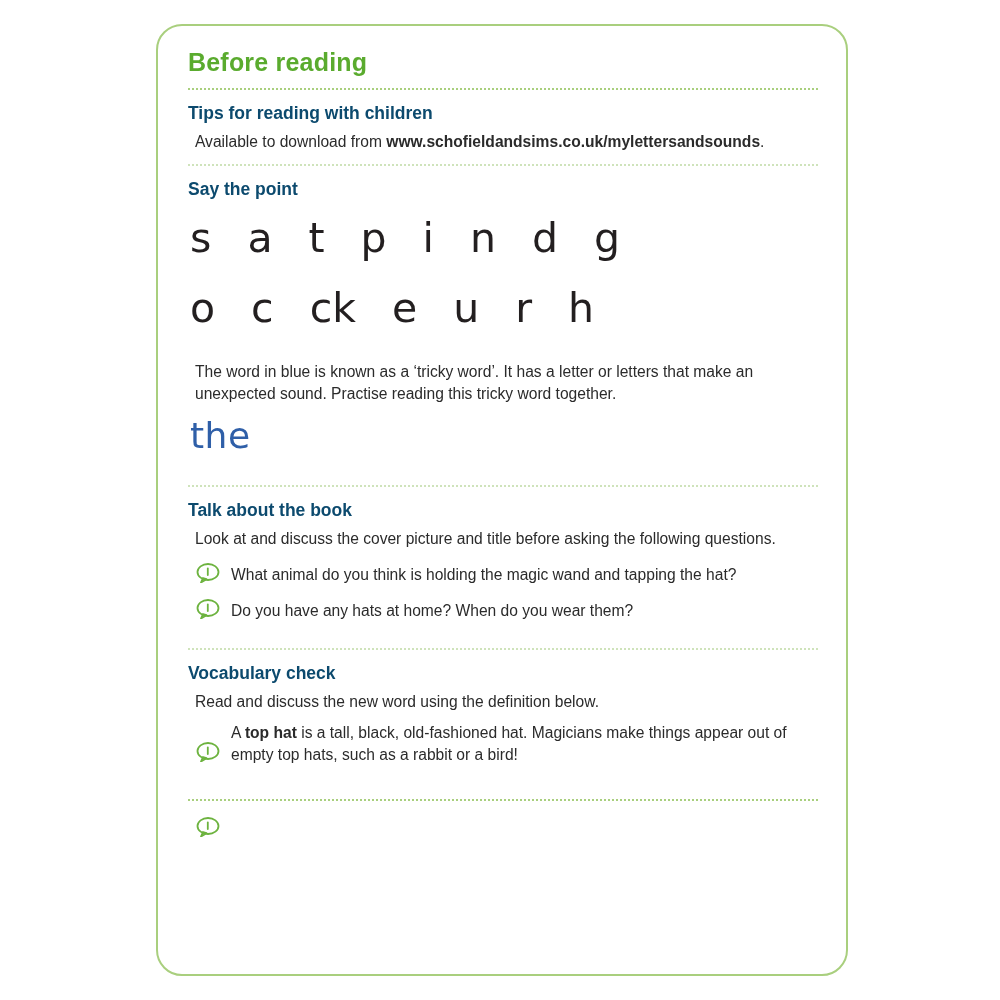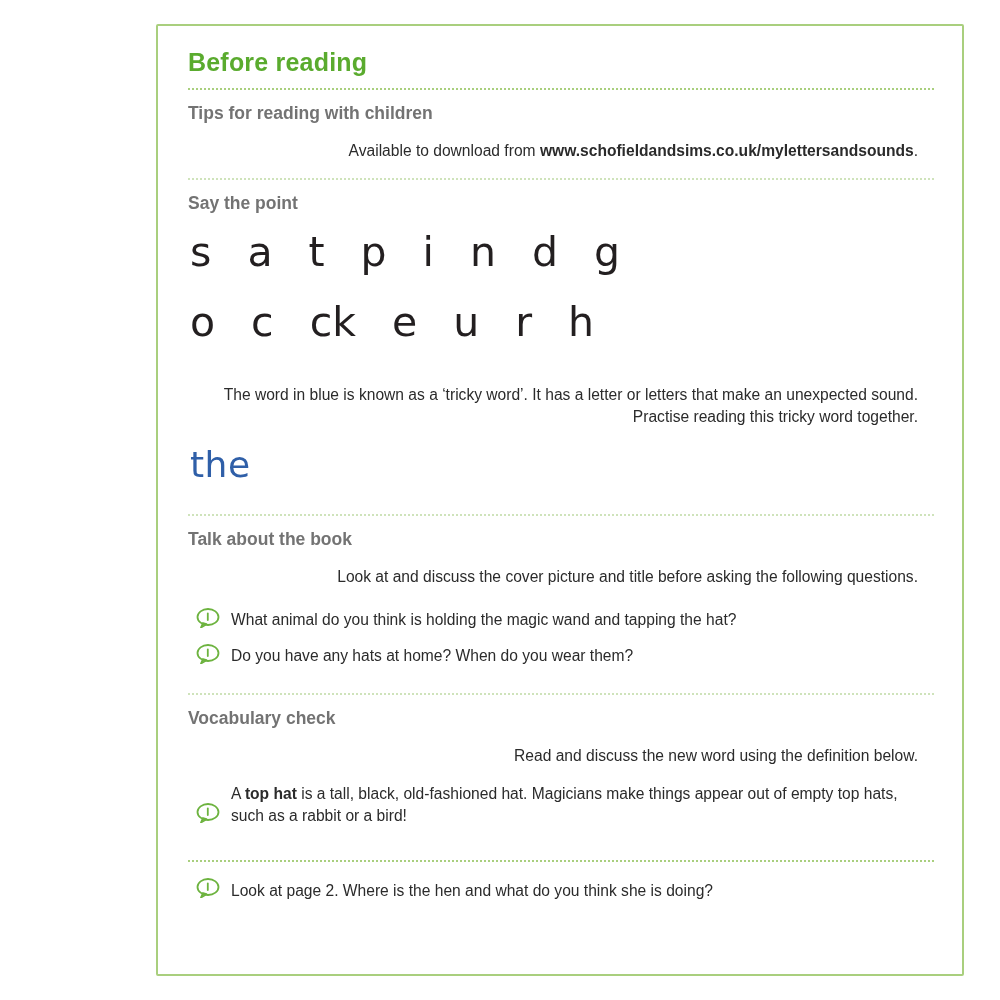--- a/index.html
+++ b/index.html
@@ -14,24 +14,24 @@
   #page {
     position: relative;
     width: 1000px;
     height: 1000px;
     background: #ffffff;
   }
   .card {
     position: absolute;
     left: 156px;
     top: 24px;
-    width: 808px;
+    width: 692px;
     height: 952px;
     border: 2px solid #a9cf7e;
-    border-radius: 2px;
+    border-radius: 26px;
     background: #ffffff;
   }
   .inner {
     position: absolute;
     left: 30px;
     top: 22px;
     right: 28px;
   }
   h1.section-title {
     margin: 0;
@@ -45,28 +45,27 @@
     margin: 11px 0 13px 0;
     height: 0;
   }
   .rule.thin {
     border-top: 2px dotted #cfe3bb;
   }
   h2.sub-title {
     margin: 0 0 6px 0;
     font-size: 17.5px;
     font-weight: bold;
-    color: #737373;
+    color: #0c4a6e;
   }
   p.body {
-    margin: 16px;
+    margin: 7px;
     font-size: 15.6px;
     line-height: 1.42;
     color: #2b2b2b;
-    text-align: right;
   }
   .link-strong { font-weight: bold; color: #2b2b2b; }
   .sounds-row {
     display: flex;
     align-items: baseline;
     margin: 14px 0 0 0;
     padding-left: 2px;
   }
   .sounds-row .sound {
     font-family: "DejaVu Sans", sans-serif;
@@ -209,18 +208,17 @@
       <div class="rule"></div>
 
       <div class="q-item">
         <span class="q-icon">
           <svg width="24" height="20" viewBox="0 0 24 20" aria-hidden="true">
             <ellipse cx="12" cy="9" rx="10.5" ry="8" fill="none" stroke="#6db33f" stroke-width="1.8"></ellipse>
             <path d="M7 15 L5 19.5 L10.5 16.2 Z" fill="none" stroke="#6db33f" stroke-width="1.8" stroke-linejoin="round"></path>
             <line x1="11.8" y1="5.5" x2="11.8" y2="12" stroke="#6db33f" stroke-width="1.8" stroke-linecap="round"></line>
           </svg>
         </span>
-        <span class="q-text">Look at page 2. Where is the hen and what do you think she is doing?</span>
       </div>
 
     </div>
   </div>
 </div>
 
 </body></html>

